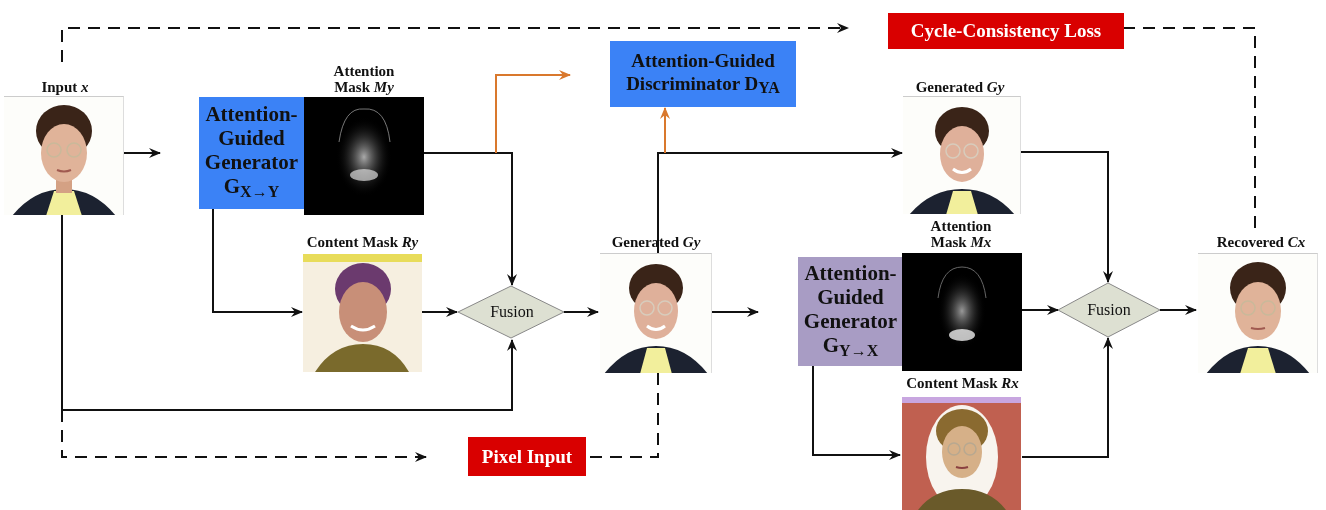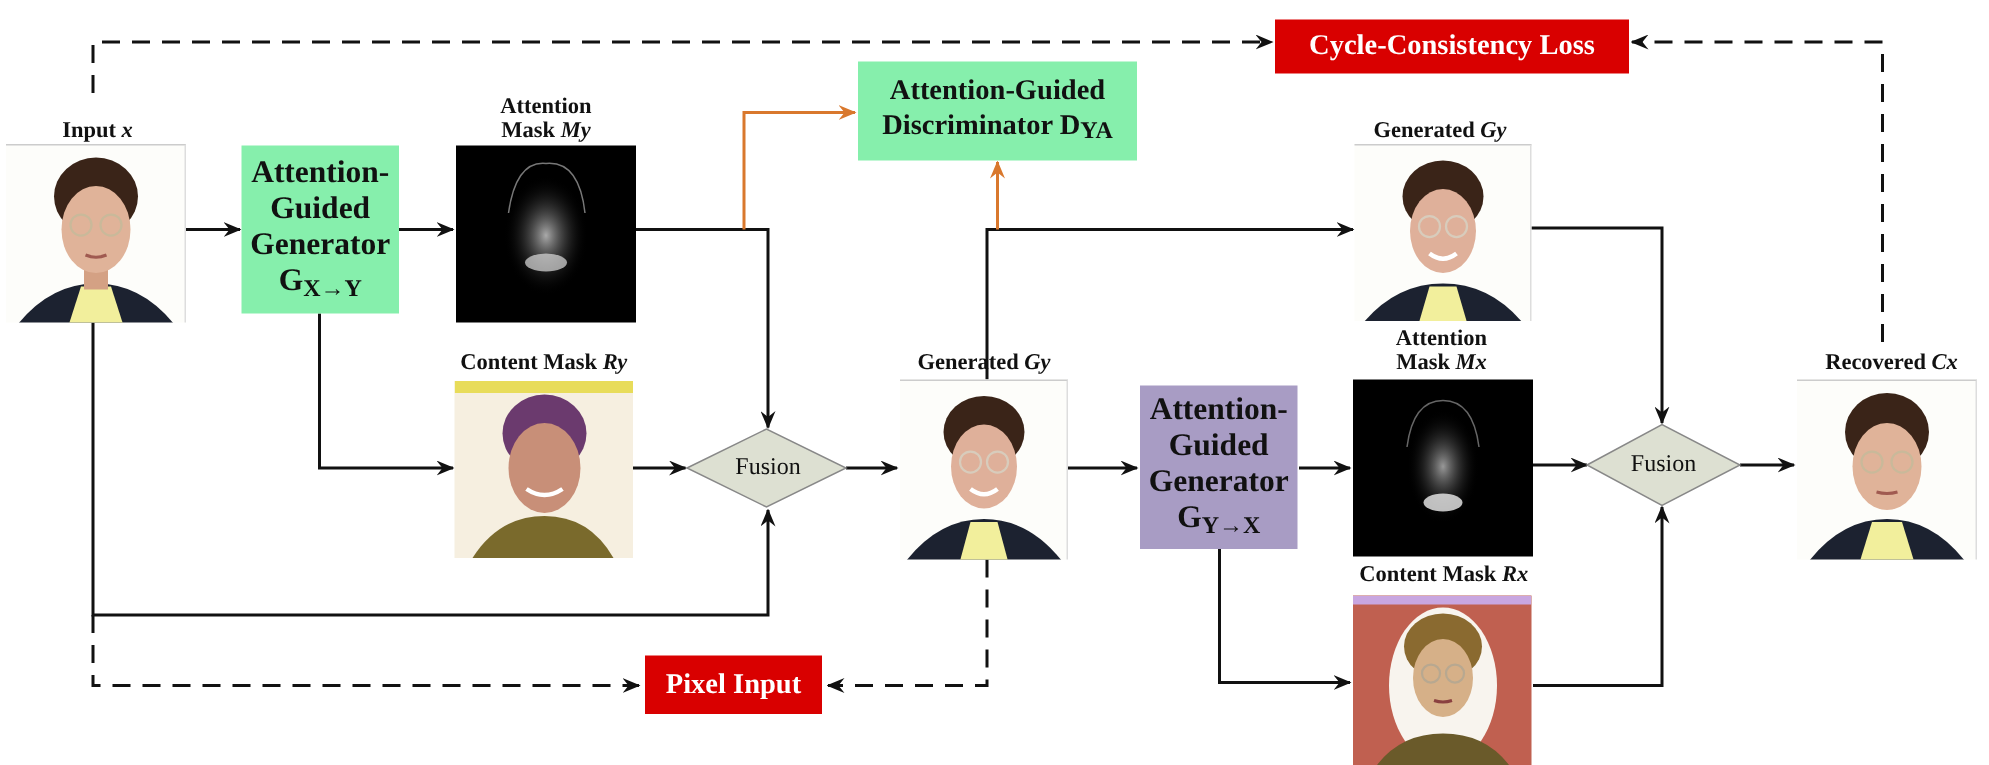--- a/index.html
+++ b/index.html
@@ -2,24 +2,24 @@
 <html><head>
 <meta charset="utf-8">
 <style>
   html, body { margin:0; padding:0; background:#ffffff; }
   body { width:1326px; height:510px; position:relative; overflow:hidden;
          font-family:"Liberation Serif", "DejaVu Serif", serif; color:#111; }
   svg.wires { position:absolute; left:0; top:0; width:1326px; height:510px; }
   .lbl { position:absolute; font-weight:bold; font-size:15px; text-align:center; white-space:nowrap; line-height:16px; color:#111; }
   .lbl i { font-style:italic; }
   .box { position:absolute; font-weight:bold; text-align:right; color:#111; box-sizing:border-box;
-         display:flex; flex-direction:column; justify-content:center; align-items:center; }
+         display:flex; flex-direction:column; justify-content:center; align-items:center;margin-left:38px; }
   .gen { font-size:21px; line-height:24px; }
   .gen sub { font-size:16px; vertical-align:-4px; }
-  .blue { background:#86efac; }
+  .blue { background:#3b82f6; }
   .purple { background:#a89cc4; }
   .red { background:#d90000; color:#ffffff; font-size:19px; }
   .disc { font-size:19px; line-height:23px; }
   .disc sub { font-size:16px; vertical-align:-3px; }
   .img { position:absolute; overflow:hidden; box-sizing:border-box; }
   .photo { background:#fdfdfa; border-top:1px solid #ccc; border-right:1px solid #ddd; }
   .mask { background:#000; }
   .fusion-label { font-family:"Liberation Serif", serif; font-size:16px; }
 </style>
 </head>

